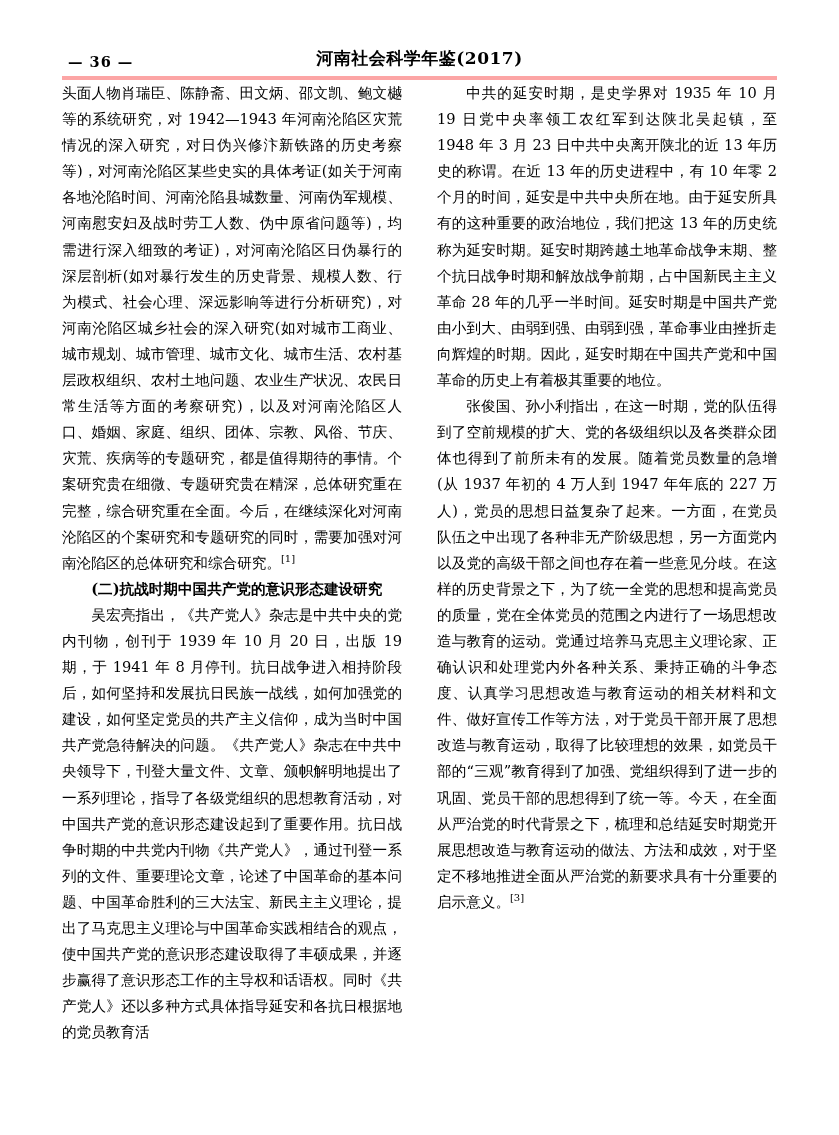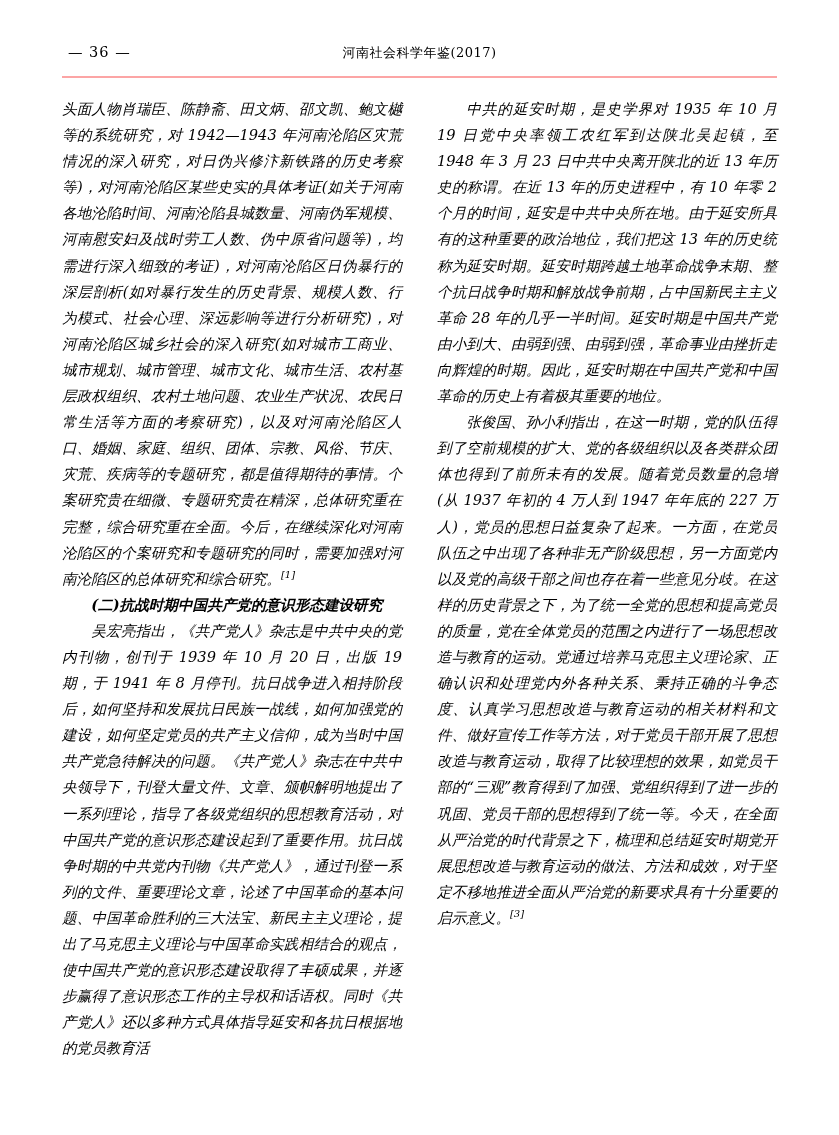--- a/index.html
+++ b/index.html
@@ -15,45 +15,44 @@
   }
   .page {
     position: relative;
     width: 839px;
     height: 1135px;
     box-sizing: border-box;
     padding: 44px 62px 40px 62px;
   }
   .header {
     display: flex;
-    align-items: flex-start;
+    align-items: flex-end;
     justify-content: flex-start;
     padding: 0 6px 6px 6px;
-    border-bottom: 2px solid #fca5a5;
+    border-bottom: 4px solid #fca5a5;
     position: relative;
     height: 26px;
+    font-weight: bold;
   }
   .page-number {
     font-size: 14.5px;
     letter-spacing: 1px;
     white-space: nowrap;
   }
   .header-title {
     position: absolute;
     left: 0;
     right: 0;
     text-align: center;
-    font-size: 13px;
+    font-size: 17px;
     letter-spacing: 0.5px;
   }
   .columns {
     display: flex;
-    margin-top: 18px;
     height: 990px;
-    font-style: italic;
   }
   .col {
     width: 340px;
     font-size: 14.6px;
     line-height: 26.1px;
     text-align: justify;
     text-justify: inter-ideograph;
   }
   .col.left {
     margin-right: 35px;

